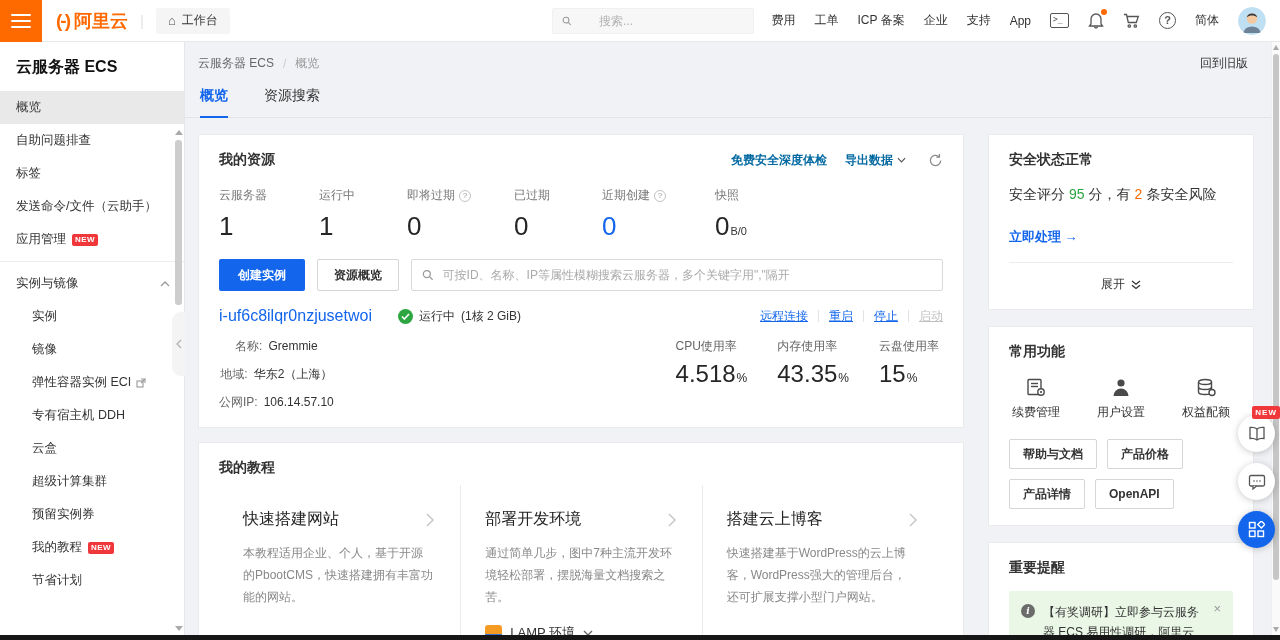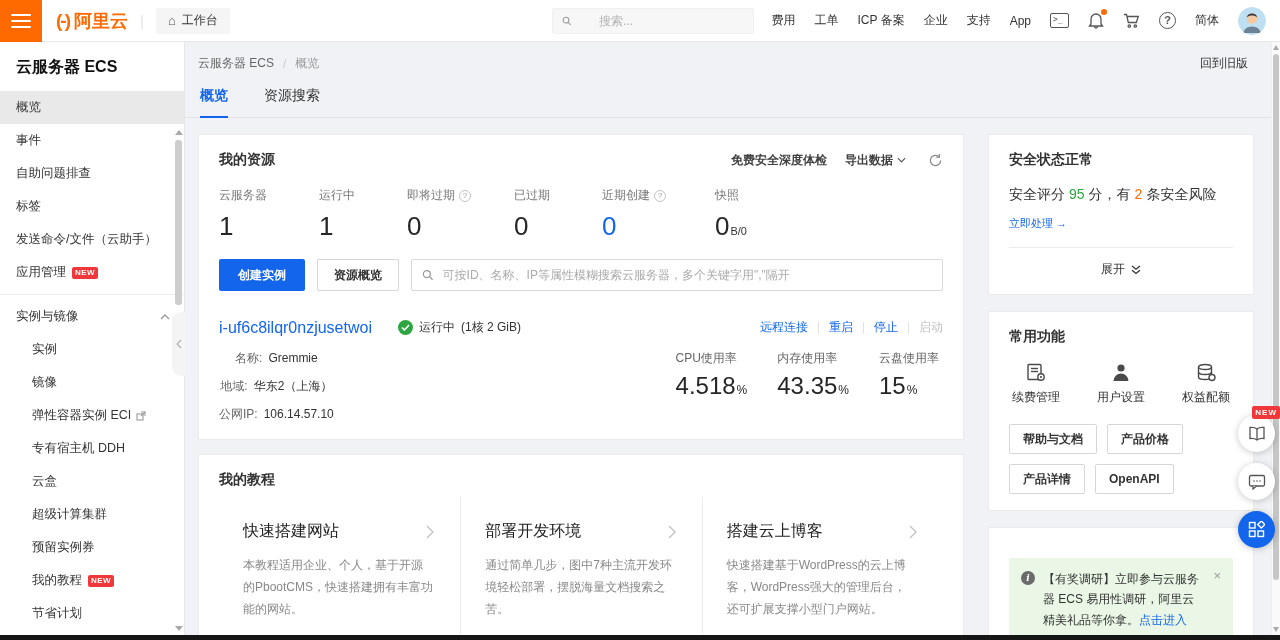--- a/index.html
+++ b/index.html
@@ -79,21 +79,21 @@
   .tab.active { color:#1366EC; font-weight:bold; border-bottom:2px solid #1366EC; margin-bottom:-1px;}
 
   .content { display:flex; gap:24px; padding:16px 26px 0 13px; align-items:flex-start; }
   .col-left { flex:1; min-width:0; display:flex; flex-direction:column; gap:14px; }
   .col-right { width:266px; flex-shrink:0; display:flex; flex-direction:column; gap:16px; }
   .card { background:#fff; border:1px solid #ebebeb; padding:16px 20px; }
   .card-title { font-size:14px; font-weight:600; color:#333; }
 
   
   .res-head { display:flex; align-items:center; }
-  .res-actions { margin-left:auto; display:flex; align-items:center; gap:18px; font-size:12px; color:#404040;}
+  .res-actions { margin-left:auto; display:flex; align-items:center; gap:18px; font-size:12px; color:#0369a1;}
   .res-actions .strong-link { font-weight:bold; cursor:pointer; }
   .export { display:flex; align-items:center; gap:4px; cursor:pointer; font-weight:bold;}
   .refresh { color:#8a8a8a; cursor:pointer; display:flex; margin-left:4px;}
   .stats { display:grid; grid-template-columns:100px 88px 107px 88px 113px auto; margin-top:18px; }
   .stat-label { font-size:12px; color:#777; display:flex; align-items:center; gap:4px; }
   .info-q { width:12px; height:12px; border:1px solid #c3c3c3; border-radius:50%;
     font-size:8px; line-height:10px; text-align:center; color:#999; cursor:pointer;}
   .stat-value { font-size:26px; color:#262626; margin-top:7px; display:flex; align-items:baseline;}
   .stat-value.blue { color:#1366EC; }
   .stat-suffix { font-size:11px; color:#333; margin-left:1px; }
@@ -101,27 +101,27 @@
   .btn-primary { background:#1366EC; color:#fff; border:none; border-radius:2px;
     font-size:12px; font-weight:bold; height:32px; padding:0 19px; cursor:pointer;
     font-family:inherit;}
   .btn-outline { background:#fff; border:1px solid #d6d6d6; color:#333; border-radius:2px;
     font-size:12px; font-weight:bold; height:32px; padding:0 16px; cursor:pointer;
     font-family:inherit;}
   .res-search { flex:1; height:32px; border:1px solid #d9d9d9; border-radius:2px;
     display:flex; align-items:center; padding:0 10px; gap:7px;}
   .res-search input { border:none; outline:none; width:100%; font-size:12px; color:#333; background:transparent;}
   .res-search input::placeholder { color:#aaa; }
-  .instance-row { display:flex; align-items:flex-start; margin-top:28px; }
+  .instance-row { display:flex; align-items:center; margin-top:16px; }
   .instance-id { font-size:16px; color:#1366EC; cursor:pointer; }
   .instance-status { display:flex; align-items:center; gap:6px; margin-left:26px; font-size:12px; color:#333;}
   .check { width:15px; height:15px; border-radius:50%; background:#2DA641; display:flex;
     align-items:center; justify-content:center; flex-shrink:0;}
   .instance-actions { margin-left:auto; display:flex; align-items:center; font-size:12px; }
-  .instance-actions .act { color:#1366EC; cursor:pointer; }
+  .instance-actions .act { color:#1366EC; cursor:pointer;text-decoration:underline; }
   .instance-actions .act.disabled { color:#c0c0c0; cursor:default; }
   .instance-actions .vsep { width:1px; height:12px; background:#e3e3e3; margin:0 10px; }
   .instance-details { display:flex; margin-top:13px; }
   .detail-lines { display:flex; flex-direction:column; gap:11px; font-size:12px; color:#333;align-items:center; }
   .detail-lines .lab { color:#666; margin-right:6px; }
   .usage { margin-left:auto; display:flex; gap:30px; padding-right:4px; }
   .usage-label { font-size:12px; color:#666; }
   .usage-value { font-size:24px; color:#262626; margin-top:5px; display:flex; align-items:baseline;}
   .usage-unit { font-size:12px; margin-left:1px; }
 
@@ -136,21 +136,21 @@
   .tut-desc { font-size:12px; color:#888; line-height:1.85; margin-top:12px; }
   .tut-extra { display:flex; align-items:center; gap:8px; margin-top:15px; font-size:13px; color:#333;}
   .lamp-icon { width:17px; height:15px; border-radius:3px 3px 6px 6px;
     background:linear-gradient(180deg,#f59a23 0%,#f59a23 58%,#3b6fd4 58%,#3b6fd4 100%); }
   .chev-down { color:#666; display:flex; }
 
   
   .sec-line { margin-top:17px; font-size:14px; color:#333; }
   .sec-line .green { color:#2DA641; margin:0 4px; }
   .sec-line .orange { color:#FF6A00; margin:0 4px; }
-  .sec-action { margin-top:12px; font-size:11px; font-weight:normal; color:#1366EC; cursor:pointer;}
+  .sec-action { margin-top:24px; font-size:13px; font-weight:bold; color:#1366EC; cursor:pointer;}
   .sec-divider { height:1px; background:#ececec; margin:16px 0 0; }
   .sec-expand { margin-top:13px; display:flex; align-items:center; justify-content:center;
     gap:6px; font-size:12px; color:#333; cursor:pointer;}
   .quick-row { display:flex; justify-content:space-between; margin-top:17px; padding:0 3px;}
   .quick-item { display:flex; flex-direction:column; align-items:center; gap:7px;
     font-size:12px; color:#333; cursor:pointer;}
   .quick-item svg { color:#4a4a4a; }
   .func-buttons { display:flex; flex-wrap:wrap; gap:10px; margin-top:18px; }
   .func-buttons .btn-outline { height:30px; padding:0 13px; }
   .notice { margin-top:14px; background:#EAF7E6; border-radius:2px; padding:11px 12px;
@@ -249,23 +249,20 @@
 
 <div class="shell">
 
   <div class="sidebar">
     <div class="sidebar-title">云服务器 ECS</div>
     <ul class="side-list">
       <li class="side-item selected">
           <span>概览</span>
         </li>
       <li class="side-item">
-          <span>事件</span>
-        </li>
-      <li class="side-item">
           <span>自助问题排查</span>
         </li>
       <li class="side-item">
           <span>标签</span>
         </li>
       <li class="side-item">
           <span>发送命令/文件（云助手）</span>
         </li>
       <li class="side-item">
         <span>应用管理</span>
@@ -575,20 +572,21 @@
           </div>
           <div class="func-buttons">
             <button class="btn-outline">帮助与文档</button>
             <button class="btn-outline">产品价格</button>
             <button class="btn-outline">产品详情</button>
             <button class="btn-outline">OpenAPI</button>
           </div>
         </div>
 
         <div class="card">
+          <div class="card-title">重要提醒</div>
           <div class="notice">
             <span class="notice-icon">i</span>
             <span class="notice-text">
               <span>【有奖调研】立即参与云服务器 ECS 易用性调研，阿里云精美礼品等你拿。</span><span class="notice-link">点击进入</span>
             </span>
             <span class="notice-close">×</span>
           </div>
 
         </div>
 

